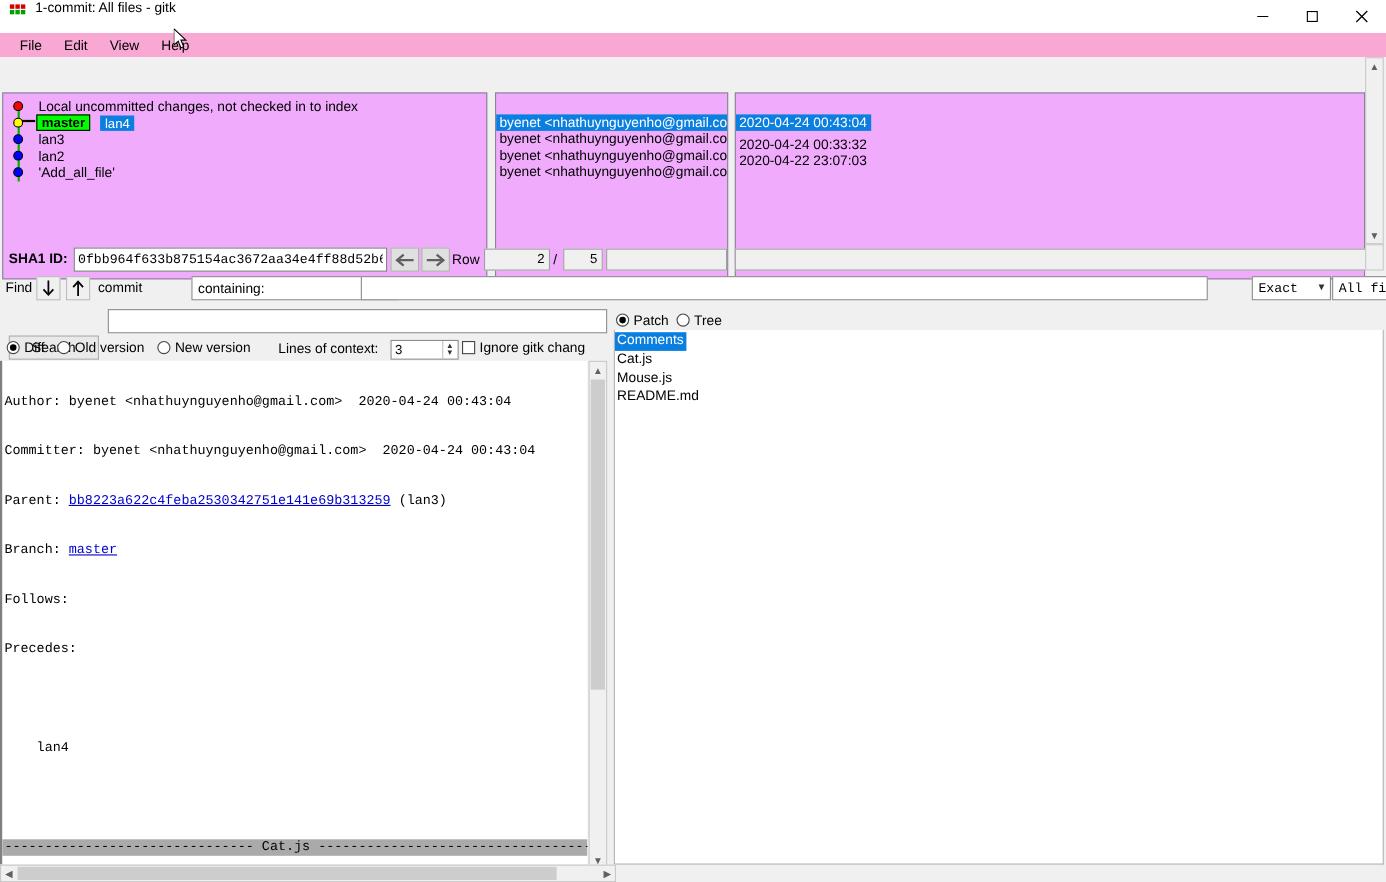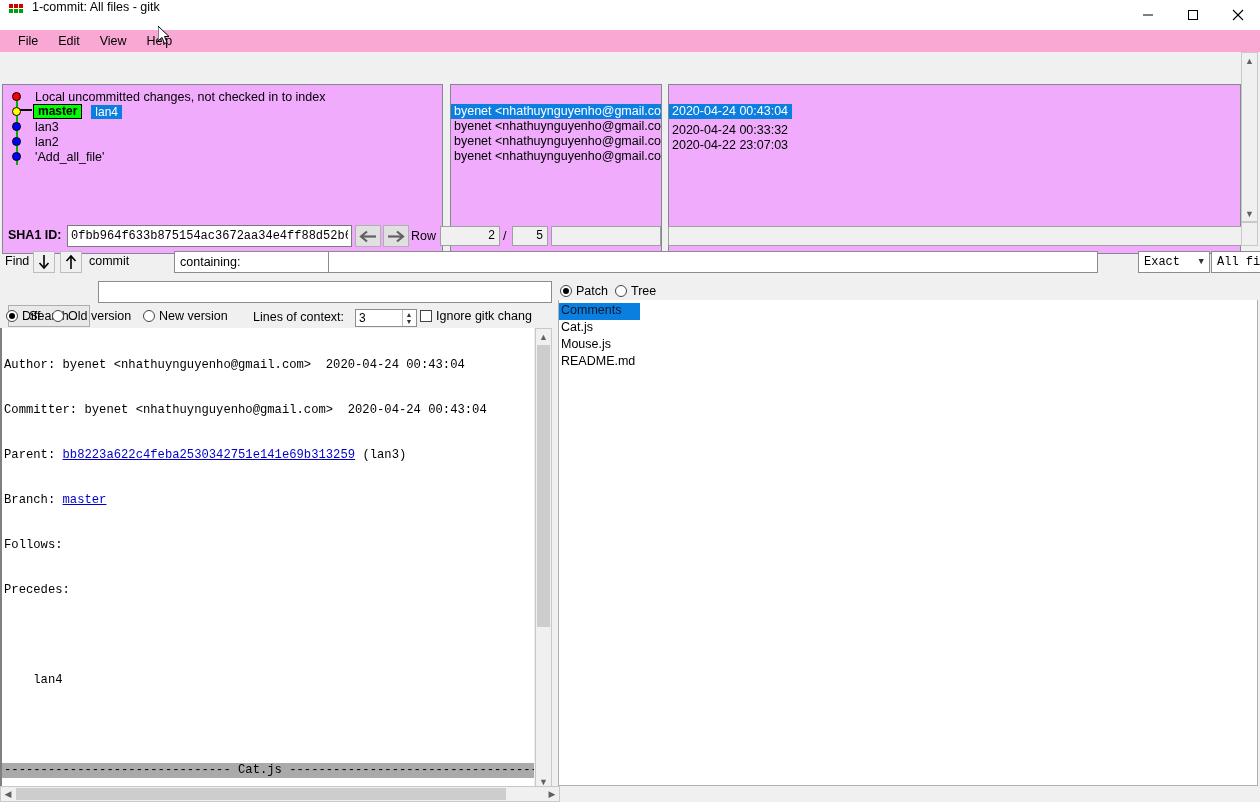--- a/index.html
+++ b/index.html
@@ -124,21 +124,21 @@
     font-family: "Liberation Mono", monospace; font-size: 12.2px; line-height: 15px;
     color: #000; white-space: pre; }
   .diff-line { height: 15px; padding-left: 2px; }
   .d-head { background: #aaaaaa; color: #000; }
   .link { color: #0000cc; text-decoration: underline; }
 
   
   .files-pane { position: absolute; left: 558px; top: 300px; width: 700px; height: 486px;
     background: #ffffff; border: 1px solid #b0b0b0; border-top: none; overflow: hidden; }
   .file-row { height: 17px; font-size: 12.5px; color: #000; padding-left: 2px; white-space: nowrap; }
-  .file-row.sel { background: #0a7fe0; color: #0f172a; display: inline-block; padding-right: 19px; }
+  .file-row.sel { background: #0a7fe0; color: #ffffff; display: inline-block; padding-right: 3px; }
 </style>
 </head>
 <body>
 
 <div class="app">
 
   <div class="titlebar">
     <span class="app-icon">
       <i class="r"></i>
         <i class="r"></i>

